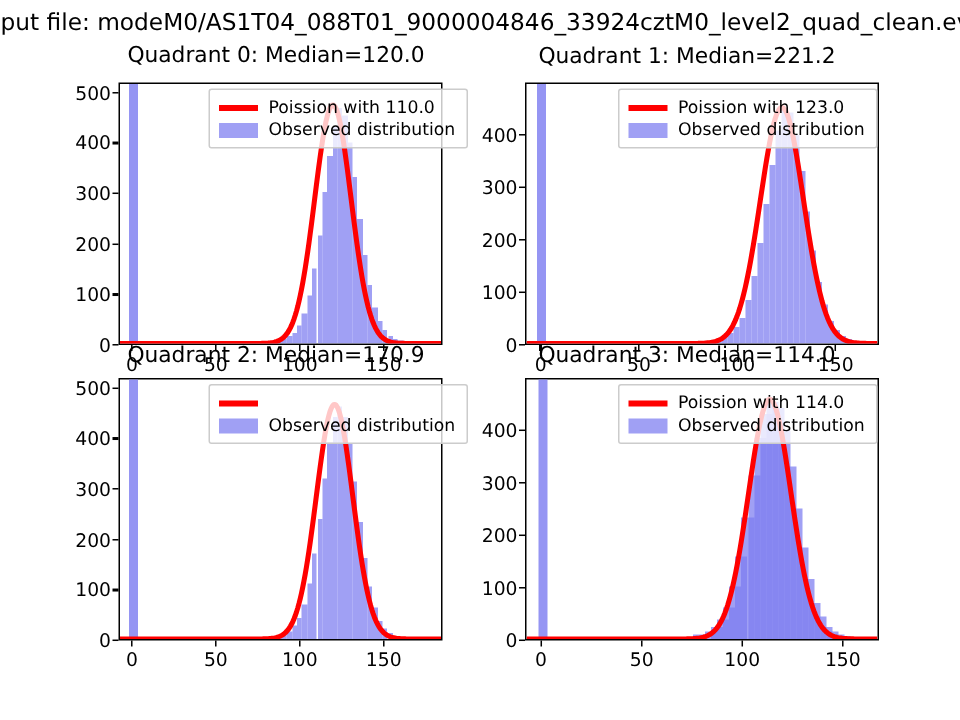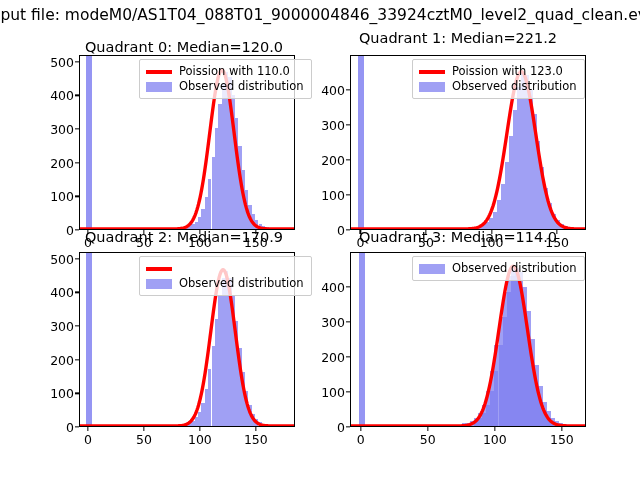--- a/index.html
+++ b/index.html
@@ -58,21 +58,21 @@
   .swatch-patch{width:26px;height:10px;background:#7b7bf0;opacity:.72;margin-right:7px;flex:0 0 auto;}
 </style>
 </head>
 <body>
 
 <div class="figure">
 
   <div class="suptitle">Input file: modeM0/AS1T04_088T01_9000004846_33924cztM0_level2_quad_clean.evt</div>
 
   <div id="panels">
-      <div class="subtitle" style="left: 14px; top: 38px;">Quadrant 0: Median=120.0</div>
+      <div class="subtitle" style="left: 14px; top: 28px;">Quadrant 0: Median=120.0</div>
       <div class="axes" style="left: 79px; top: 55px; width: 216px; height: 175px;">
         <div class="plotbox">
           <div class="bar" style="left: 101.285px; width: 3.35751px; height: 1.34615px;"></div>
           <div class="bar" style="left: 104.642px; width: 3.35751px; height: 2.01923px;"></div>
           <div class="bar" style="left: 108px; width: 3.35751px; height: 3.02885px;"></div>
           <div class="bar" style="left: 111.358px; width: 3.35751px; height: 4.71154px;"></div>
           <div class="bar" style="left: 114.715px; width: 3.35751px; height: 7.40385px;"></div>
           <div class="bar" style="left: 118.073px; width: 3.35751px; height: 12.1154px;"></div>
           <div class="bar" style="left: 121.43px; width: 3.35751px; height: 19.5192px;"></div>
           <div class="bar" style="left: 124.788px; width: 3.35751px; height: 32.3077px;"></div>
@@ -314,20 +314,24 @@
         <div class="xtick" style="left: 10.7273px;">0</div>
         <div class="xtickmark" style="left: 10.7273px;"></div>
         <div class="xtick" style="left: 77.7727px;">50</div>
         <div class="xtickmark" style="left: 77.7727px;"></div>
         <div class="xtick" style="left: 144.818px;">100</div>
         <div class="xtickmark" style="left: 144.818px;"></div>
         <div class="xtick" style="left: 211.864px;">150</div>
         <div class="xtickmark" style="left: 211.864px;"></div>
         <div class="legend" style="left: 62px; top: 4px;">
           <div class="legend-row">
+            <span class="swatch-line"></span>
+            <span>Poission with 114.0</span>
+          </div>
+          <div class="legend-row">
             <span class="swatch-patch"></span>
             <span>Observed distribution</span>
           </div>
         </div>
       </div>
     </div>
 
 </div>
 
 </body></html>

